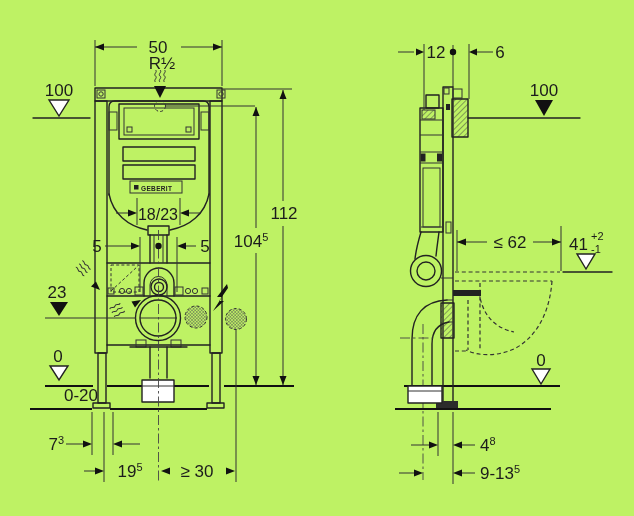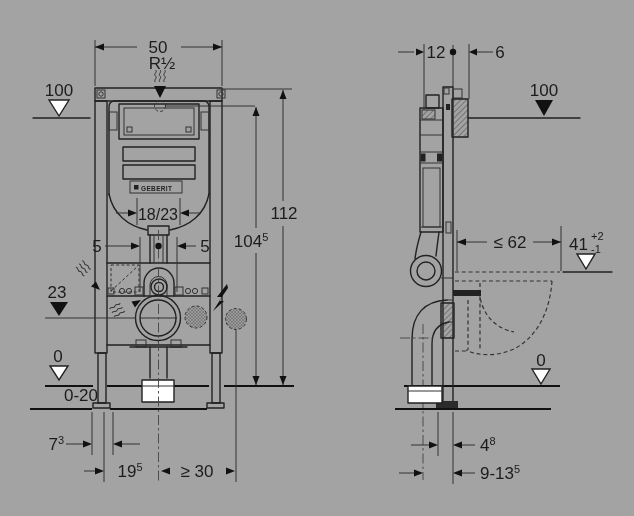--- a/index.html
+++ b/index.html
@@ -1,16 +1,16 @@
 <!DOCTYPE html>
 <html><head>
 <meta charset="utf-8">
 <style>
   html,body{margin:0;padding:0;background:#fff;}
-  #stage{position:relative;width:634px;height:516px;background:#a3a3a3;overflow:hidden;
+  #stage{position:relative;width:634px;height:516px;background:#bef264;overflow:hidden;
          font-family:"Liberation Sans",sans-serif;}
   svg{display:block}
   .ln{stroke:#222;stroke-width:1.4;fill:none;stroke-linecap:round;stroke-linejoin:round}
   .thin{stroke:#333;stroke-width:1;fill:none;stroke-linecap:butt}
   .thick{stroke:#111;stroke-width:2.2;fill:none;stroke-linecap:butt}
   .dash{stroke:#333;stroke-width:1.2;fill:none;stroke-dasharray:4 2.8}
   .cdash{stroke-dasharray:3 2.2}
   .cl{stroke:#444;stroke-width:0.9;fill:none;stroke-dasharray:10 3 2.5 3}
   .arw{fill:#111;stroke:none}
   .tri-open{fill:#fff;stroke:#222;stroke-width:1.4}

